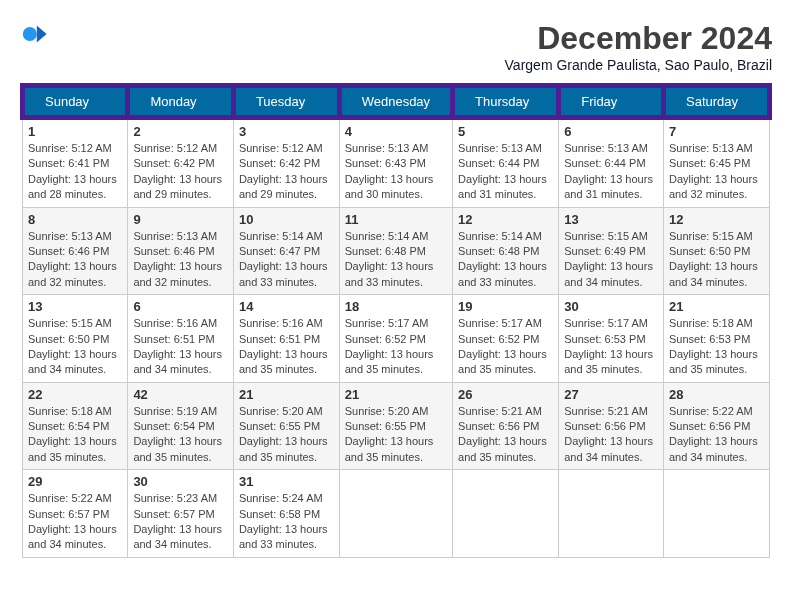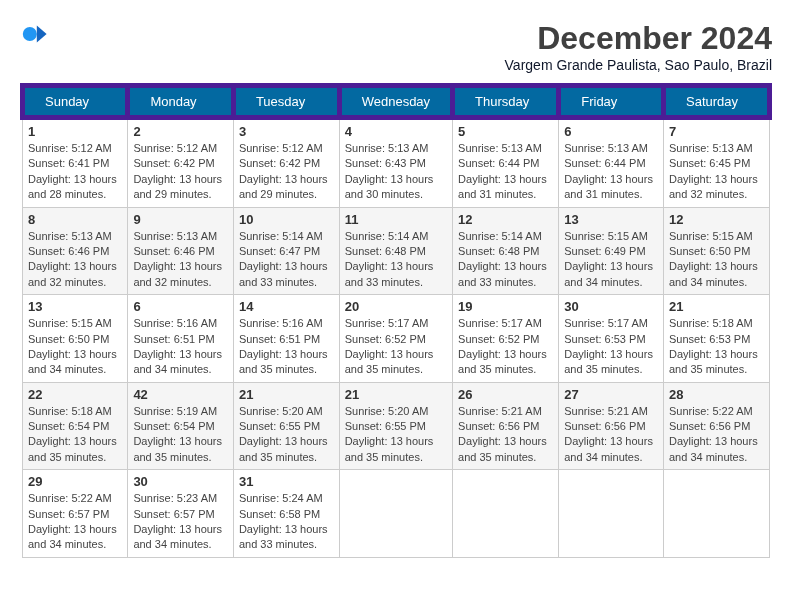--- a/index.html
+++ b/index.html
@@ -183,21 +183,21 @@
         </td>
         <td>
           <span class="day-num">6</span>
         <div class="day-info">Sunrise: 5:16 AM<br>Sunset: 6:51 PM<br>Daylight: 13 hours and 34 minutes.</div>
         </td>
         <td>
           <span class="day-num">14</span>
         <div class="day-info">Sunrise: 5:16 AM<br>Sunset: 6:51 PM<br>Daylight: 13 hours and 35 minutes.</div>
         </td>
         <td>
-          <span class="day-num">20</span>
+          <span class="day-num">18</span>
         <div class="day-info">Sunrise: 5:17 AM<br>Sunset: 6:52 PM<br>Daylight: 13 hours and 35 minutes.</div>
         </td>
         <td>
           <span class="day-num">19</span>
         <div class="day-info">Sunrise: 5:17 AM<br>Sunset: 6:52 PM<br>Daylight: 13 hours and 35 minutes.</div>
         </td>
         <td>
           <span class="day-num">30</span>
         <div class="day-info">Sunrise: 5:17 AM<br>Sunset: 6:53 PM<br>Daylight: 13 hours and 35 minutes.</div>
         </td>

